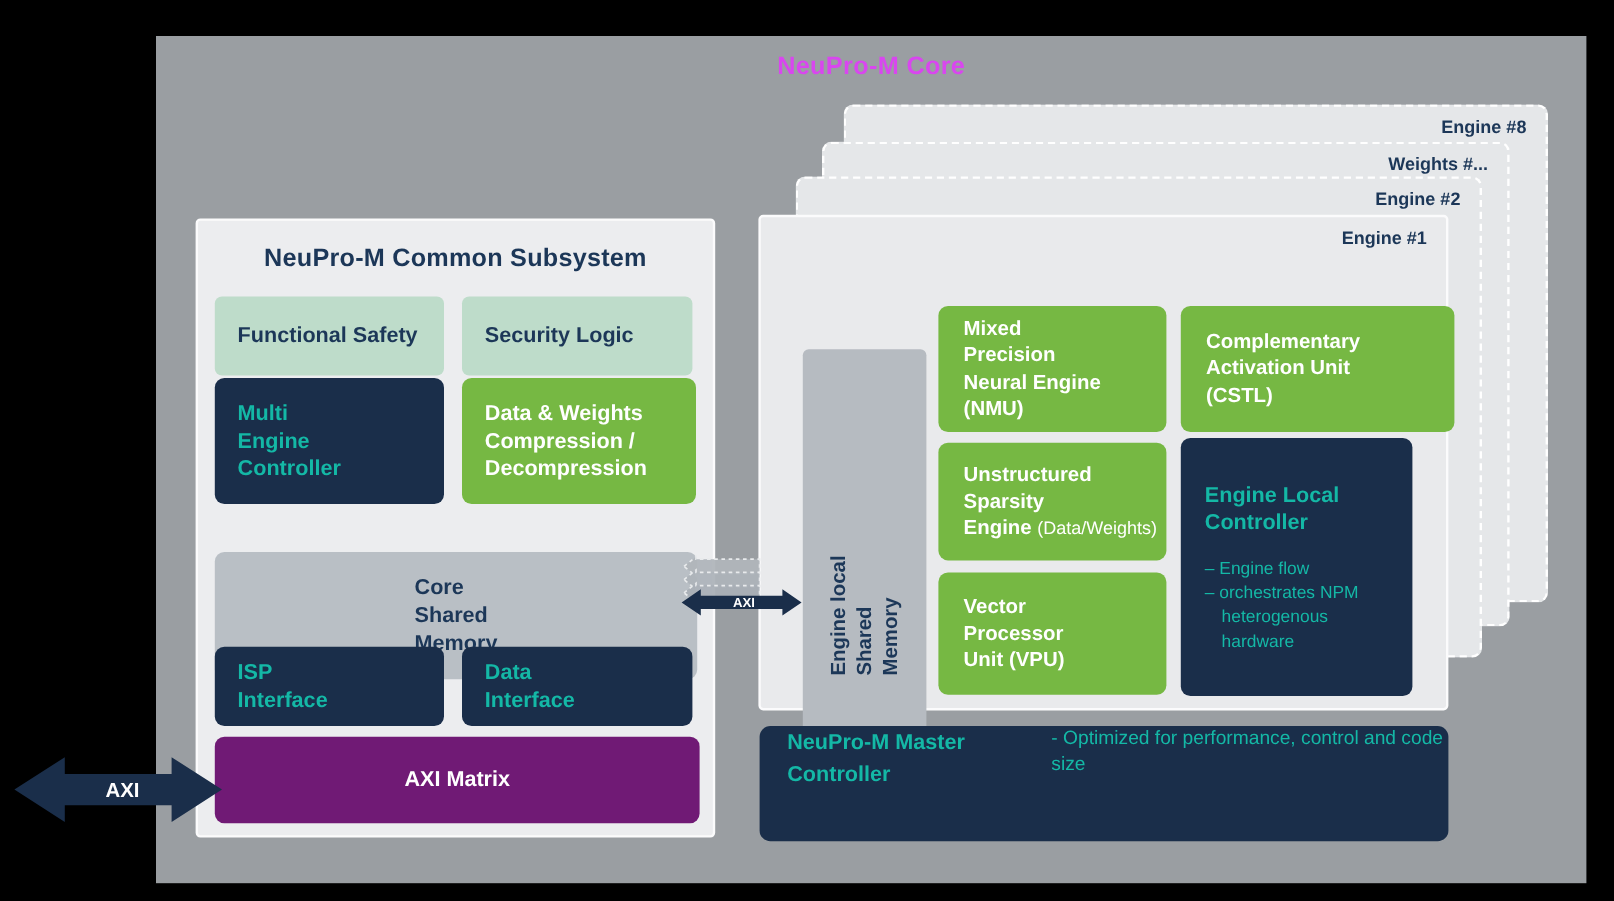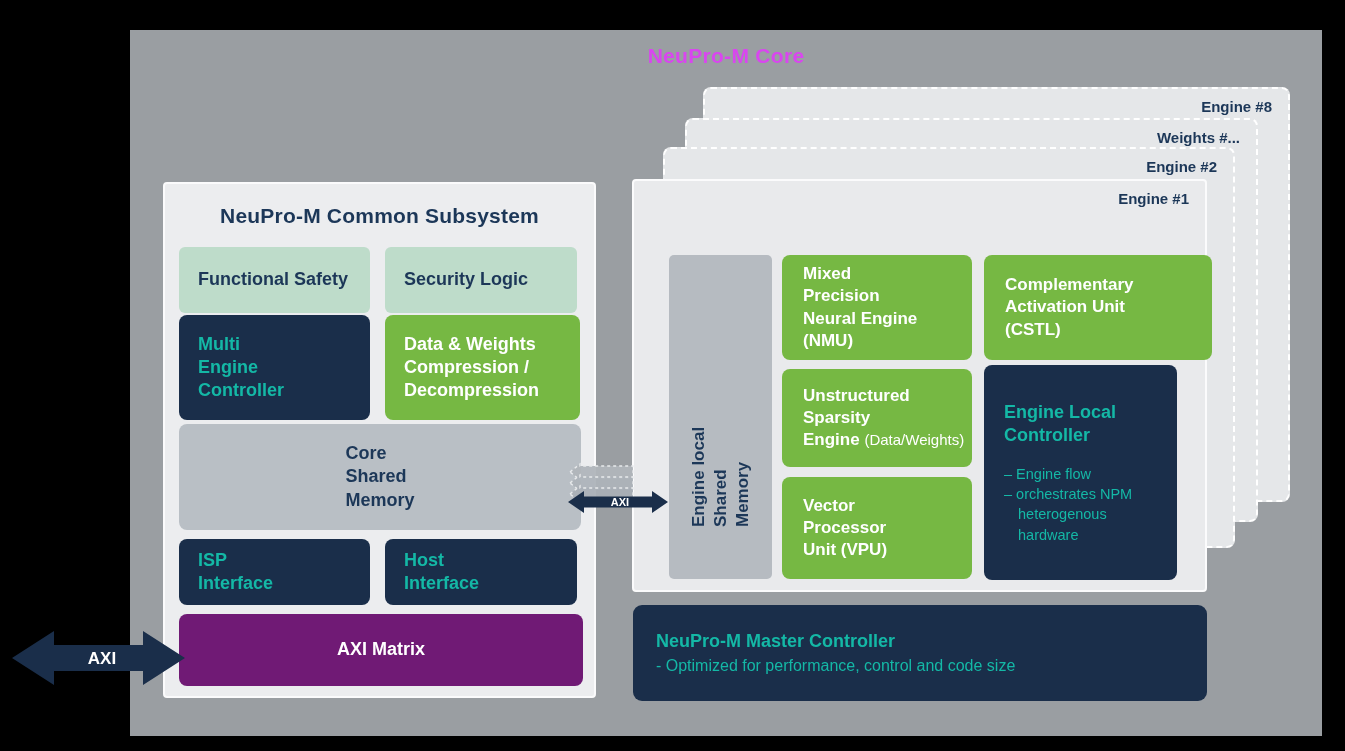--- a/index.html
+++ b/index.html
@@ -11,39 +11,39 @@
   .core-bg{background:#9a9ea2;}
   .core-title{color:#d946ef;font-weight:700;font-size:21px;text-align:center;letter-spacing:.3px;}
   .ghost-layer{background:#e5e7e9;border:2px dashed #ffffff;border-radius:8px;}
   .layer-label{position:absolute;top:9px;right:16px;color:#1c3758;font-weight:700;font-size:15px;}
   .panel{background:#ecedef;border:2px solid #fbfbfc;border-radius:4px;}
   .panel-title{color:#1c3758;font-weight:700;font-size:21px;text-align:center;letter-spacing:.2px;}
   .box{border-radius:8px;display:flex;align-items:center;}
   .navy{background:#1a2e4a;color:#14b8a6;}
   .green{background:#76b843;color:#ffffff;}
   .mint{background:#bedcca;color:#1c3758;border-radius:6px;}
-  .memgray{background:#b9bfc5;color:#1c3758;}
+  .memgray{background:#b9bfc5;color:#1c3758;margin-top:36px;}
   .axigray{background:#701a75;color:#ffffff;justify-content:center;}
   .lbl{font-weight:700;font-size:18px;line-height:1.28;white-space:pre-line;padding-left:19px;}
   .lbl-sm{font-weight:700;font-size:17px;line-height:1.3;white-space:pre-line;padding-left:21px;}
   .lbl-center{font-weight:700;font-size:18px;line-height:1.3;white-space:pre-line;width:100%;text-align:center;}
   .csm-wrap{width:100%;display:flex;justify-content:center;}
   .csm-text{font-weight:700;font-size:18px;line-height:1.3;white-space:pre-line;text-align:left;}
   .vtext{
     position:absolute;top:50%;left:50%;width:220px;
     transform:translate(-50%,-50%) rotate(-90deg);
     font-weight:700;font-size:17px;line-height:1.3;color:#1c3758;
     white-space:pre-line;text-align:left;
   }
   .suffix{font-weight:400;font-size:15px;}
   .elc{display:block;padding:36px 12px 4px 20px;}
   .elc-title{font-weight:700;font-size:18px;line-height:1.3;white-space:pre-line;}
   .elc-bullets{margin-top:16px;font-size:14.5px;line-height:1.4;}
   .elc-bullet{padding-left:14px;text-indent:-14px;}
-  .master{display:flex;flex-direction:column;justify-content:center;padding-left:23px;border-radius:9px;}
+  .master{display:flex;flex-direction:row;justify-content:center;padding-left:23px;border-radius:9px;}
   .master-title{font-weight:700;font-size:18px;line-height:1.5;}
   .master-sub{font-weight:400;font-size:16px;line-height:1.4;}
   svg text{font-family:"Liberation Sans",sans-serif;}
 </style>
 </head>
 <body>
 
 <div class="stage">
 
   <div class="abs core-bg" style="left:130px;top:30px;width:1192px;height:706px;"></div>
@@ -86,21 +86,21 @@
 Shared
 Memory</div>
         </div>
     </div>
 
     <div class="abs box navy" style="left:14px;top:355px;width:191px;height:66px;">
       <div class="lbl">ISP
 Interface</div>
     </div>
     <div class="abs box navy" style="left:220px;top:355px;width:192px;height:66px;">
-      <div class="lbl">Host
+      <div class="lbl">Data
 Interface</div>
     </div>
 
     <div class="abs box axigray" style="left:14px;top:430px;width:404px;height:72px;">
       <div class="lbl-center">AXI Matrix</div>
     </div>
   </div>
 
   <div class="abs panel" style="left:632px;top:179px;width:575px;height:413px;background:#e9eaec;">
     <span class="layer-label">Engine #1</span>

